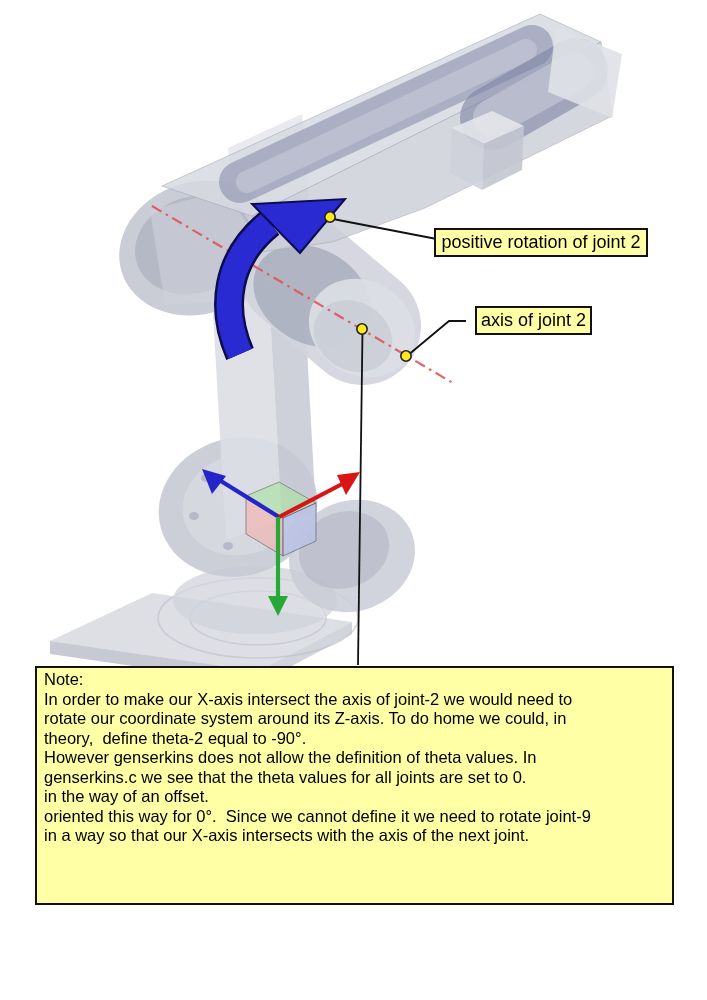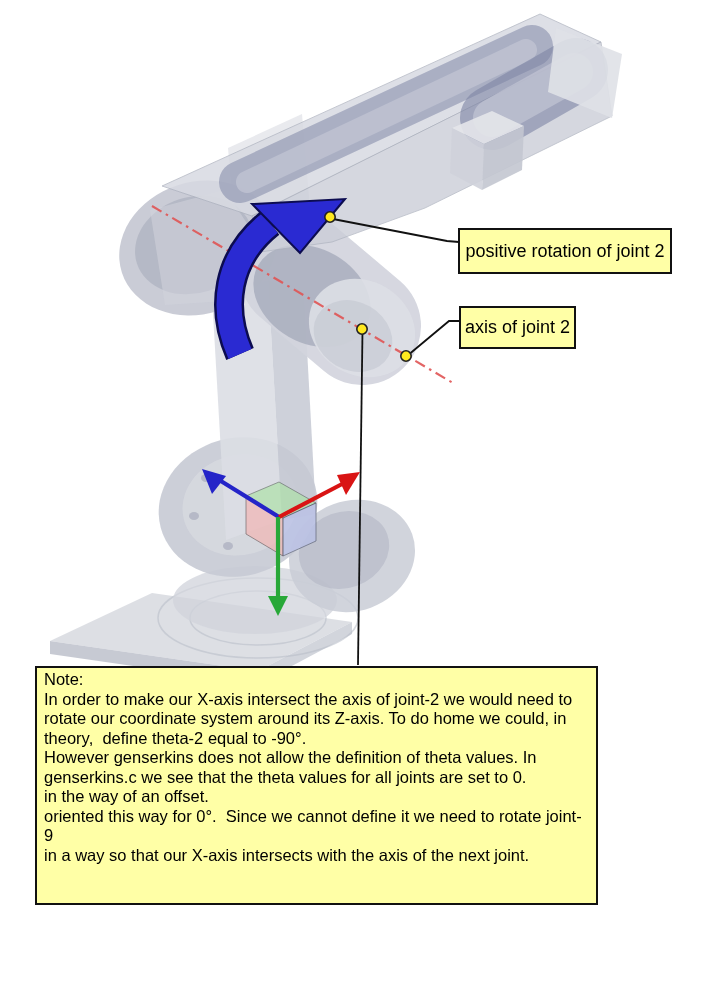--- a/index.html
+++ b/index.html
@@ -2,21 +2,21 @@
 <html><head>
 <meta charset="utf-8">
 <style>
   html,body{margin:0;padding:0;background:#ffffff;}
   .stage{position:relative;width:707px;height:1000px;background:#ffffff;overflow:hidden;
          font-family:"Liberation Sans",sans-serif;color:#000;}
   .stage svg{position:absolute;left:0;top:0;}
   .callout{position:absolute;background:#ffffa6;border:2px solid #111;box-sizing:border-box;
            display:flex;align-items:center;justify-content:center;white-space:nowrap;
            font-size:18px;color:#000;}
-  .note{position:absolute;left:35px;top:666px;width:563px;height:239px;background:#ffffa6;
+  .note{position:absolute;left:35px;top:666px;width:639px;height:239px;background:#ffffa6;
         border:2px solid #111;box-sizing:border-box;padding:2px 7px;font-size:16.5px;
         line-height:19.55px;color:#000;}
   .note div{white-space:pre-wrap;}
 </style>
 </head>
 <body>
 
 <div class="stage">
 
 <svg width="707" height="1000" viewBox="0 0 707 1000">
@@ -102,23 +102,23 @@
   <polyline points="333,219 447,241 459,242" fill="none" stroke="#111" stroke-width="1.8"></polyline>
   <polyline points="407,356 449,321 466,321" fill="none" stroke="#111" stroke-width="1.8"></polyline>
 
   <g>
     <circle cx="330" cy="217" r="5.2" fill="#ffe81f" stroke="#222" stroke-width="1.6"></circle>
     <circle cx="362" cy="329" r="5.2" fill="#ffe81f" stroke="#222" stroke-width="1.6"></circle>
     <circle cx="406" cy="356" r="5.2" fill="#ffe81f" stroke="#222" stroke-width="1.6"></circle>
   </g>
 </svg>
 
-<div class="callout" style="left:458px;top:228px;width:214px;height:46px;">positive rotation of joint 2</div>
+<div class="callout" style="left:434px;top:228px;width:214px;height:29px;">positive rotation of joint 2</div>
 
-<div class="callout" style="left:459px;top:306px;width:117px;height:43px;">axis of joint 2</div>
+<div class="callout" style="left:475px;top:306px;width:117px;height:29px;">axis of joint 2</div>
 
 <div class="note">
   <div>Note:</div>
   <div>In order to make our X-axis intersect the axis of joint-2 we would need to</div>
   <div>rotate our coordinate system around its Z-axis. To do home we could, in</div>
   <div>theory,  define theta-2 equal to -90°.</div>
   <div>However genserkins does not allow the definition of theta values. In</div>
   <div>genserkins.c we see that the theta values for all joints are set to 0.</div>
   <div>in the way of an offset.</div>
   <div>oriented this way for 0°.  Since we cannot define it we need to rotate joint-9</div>

